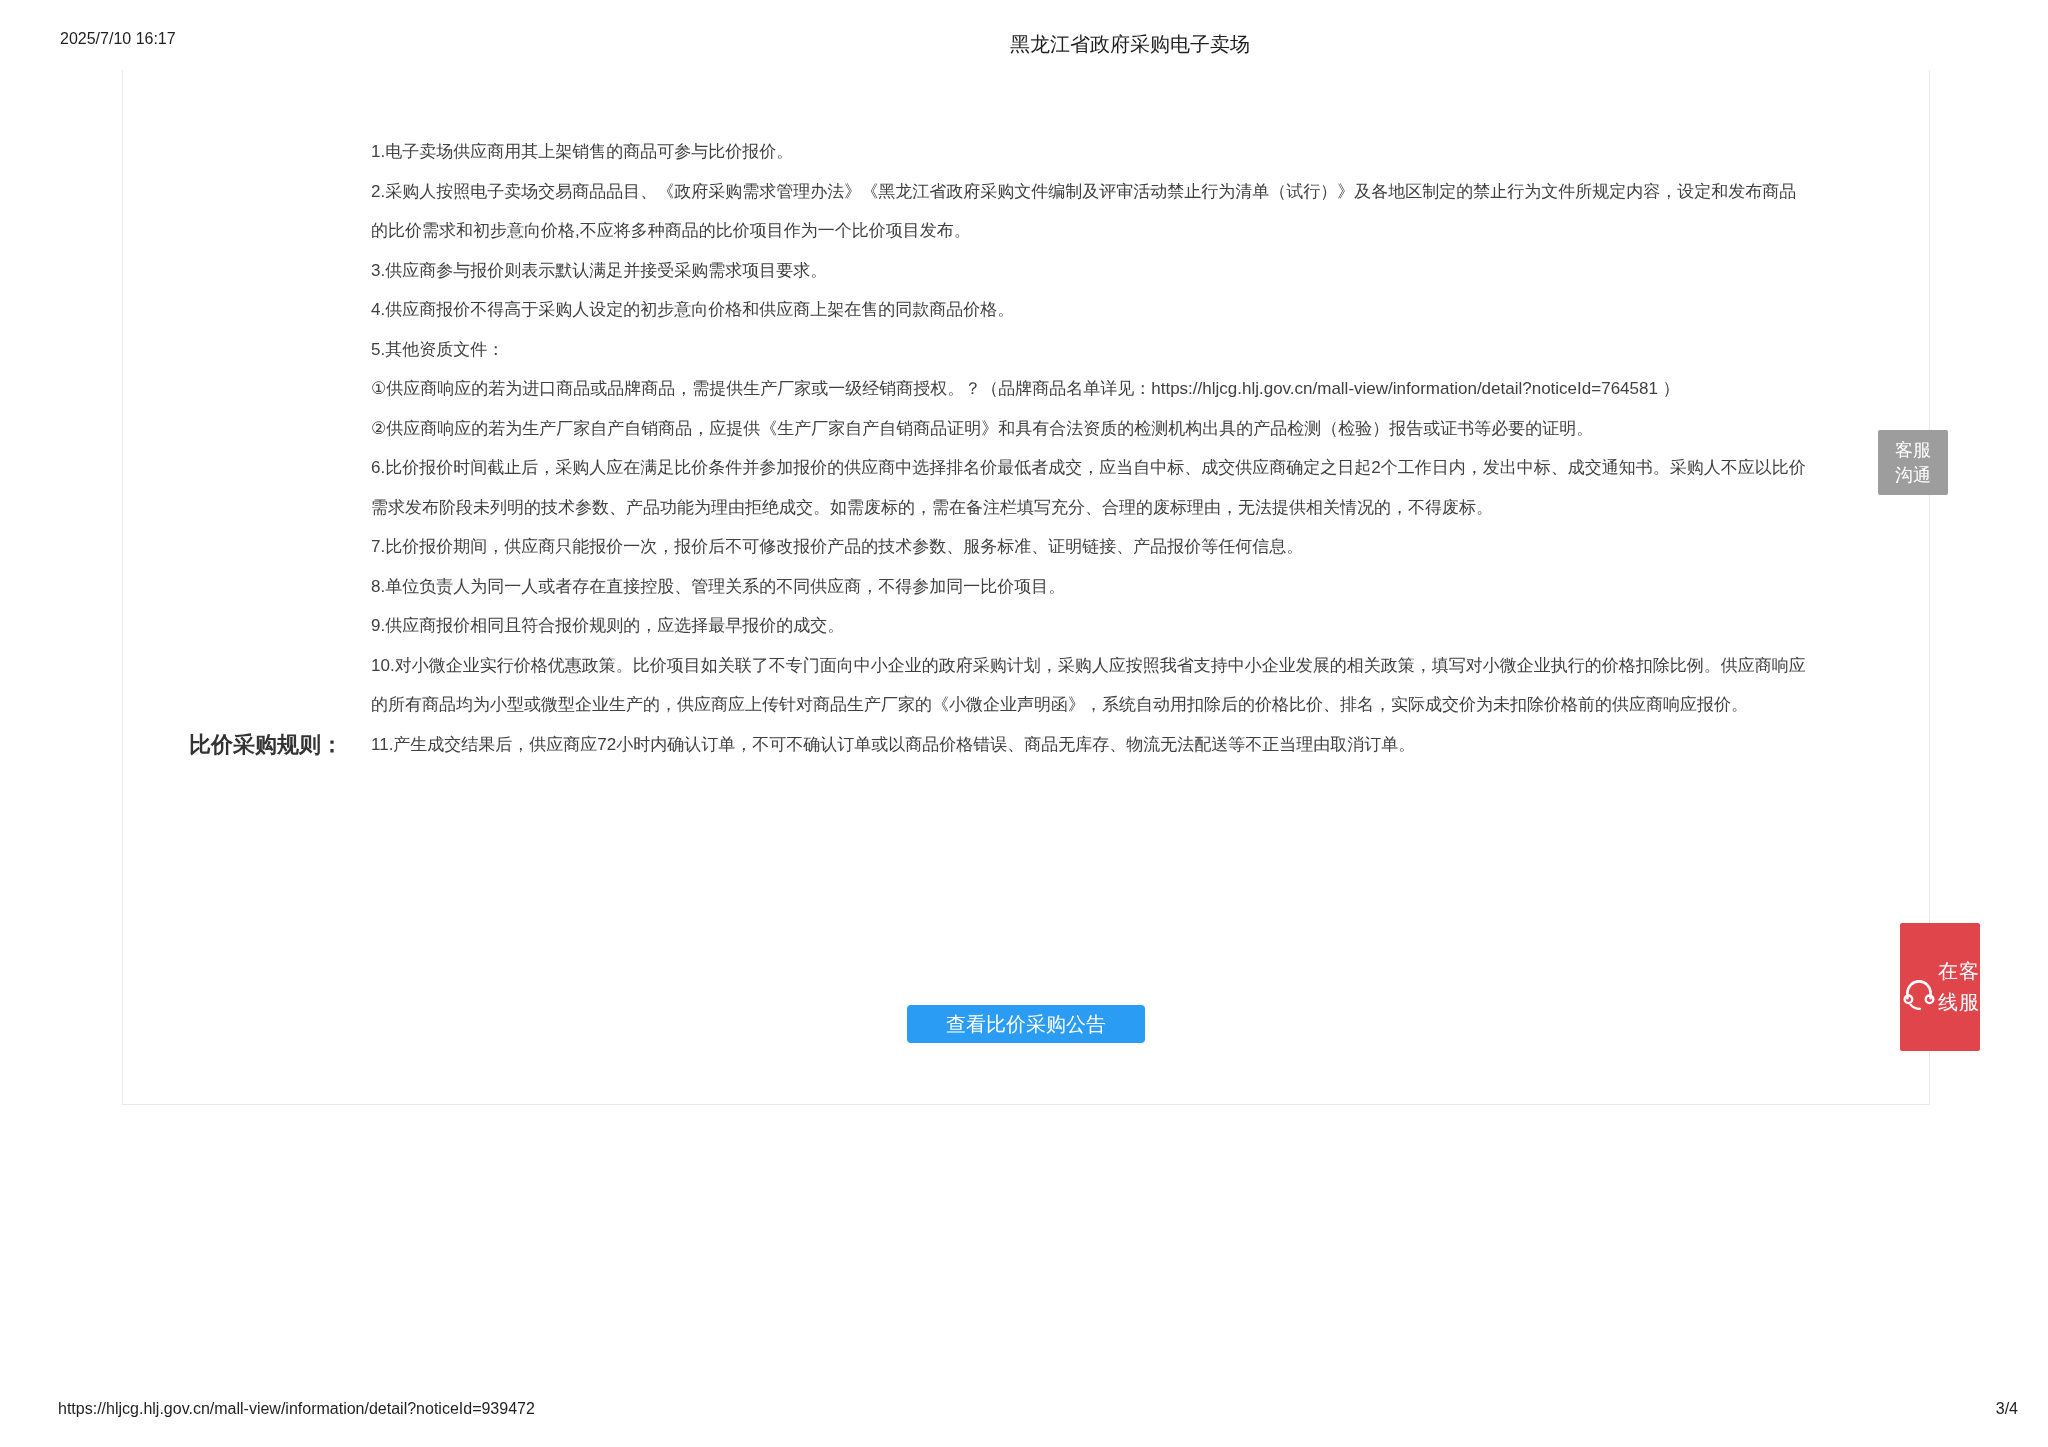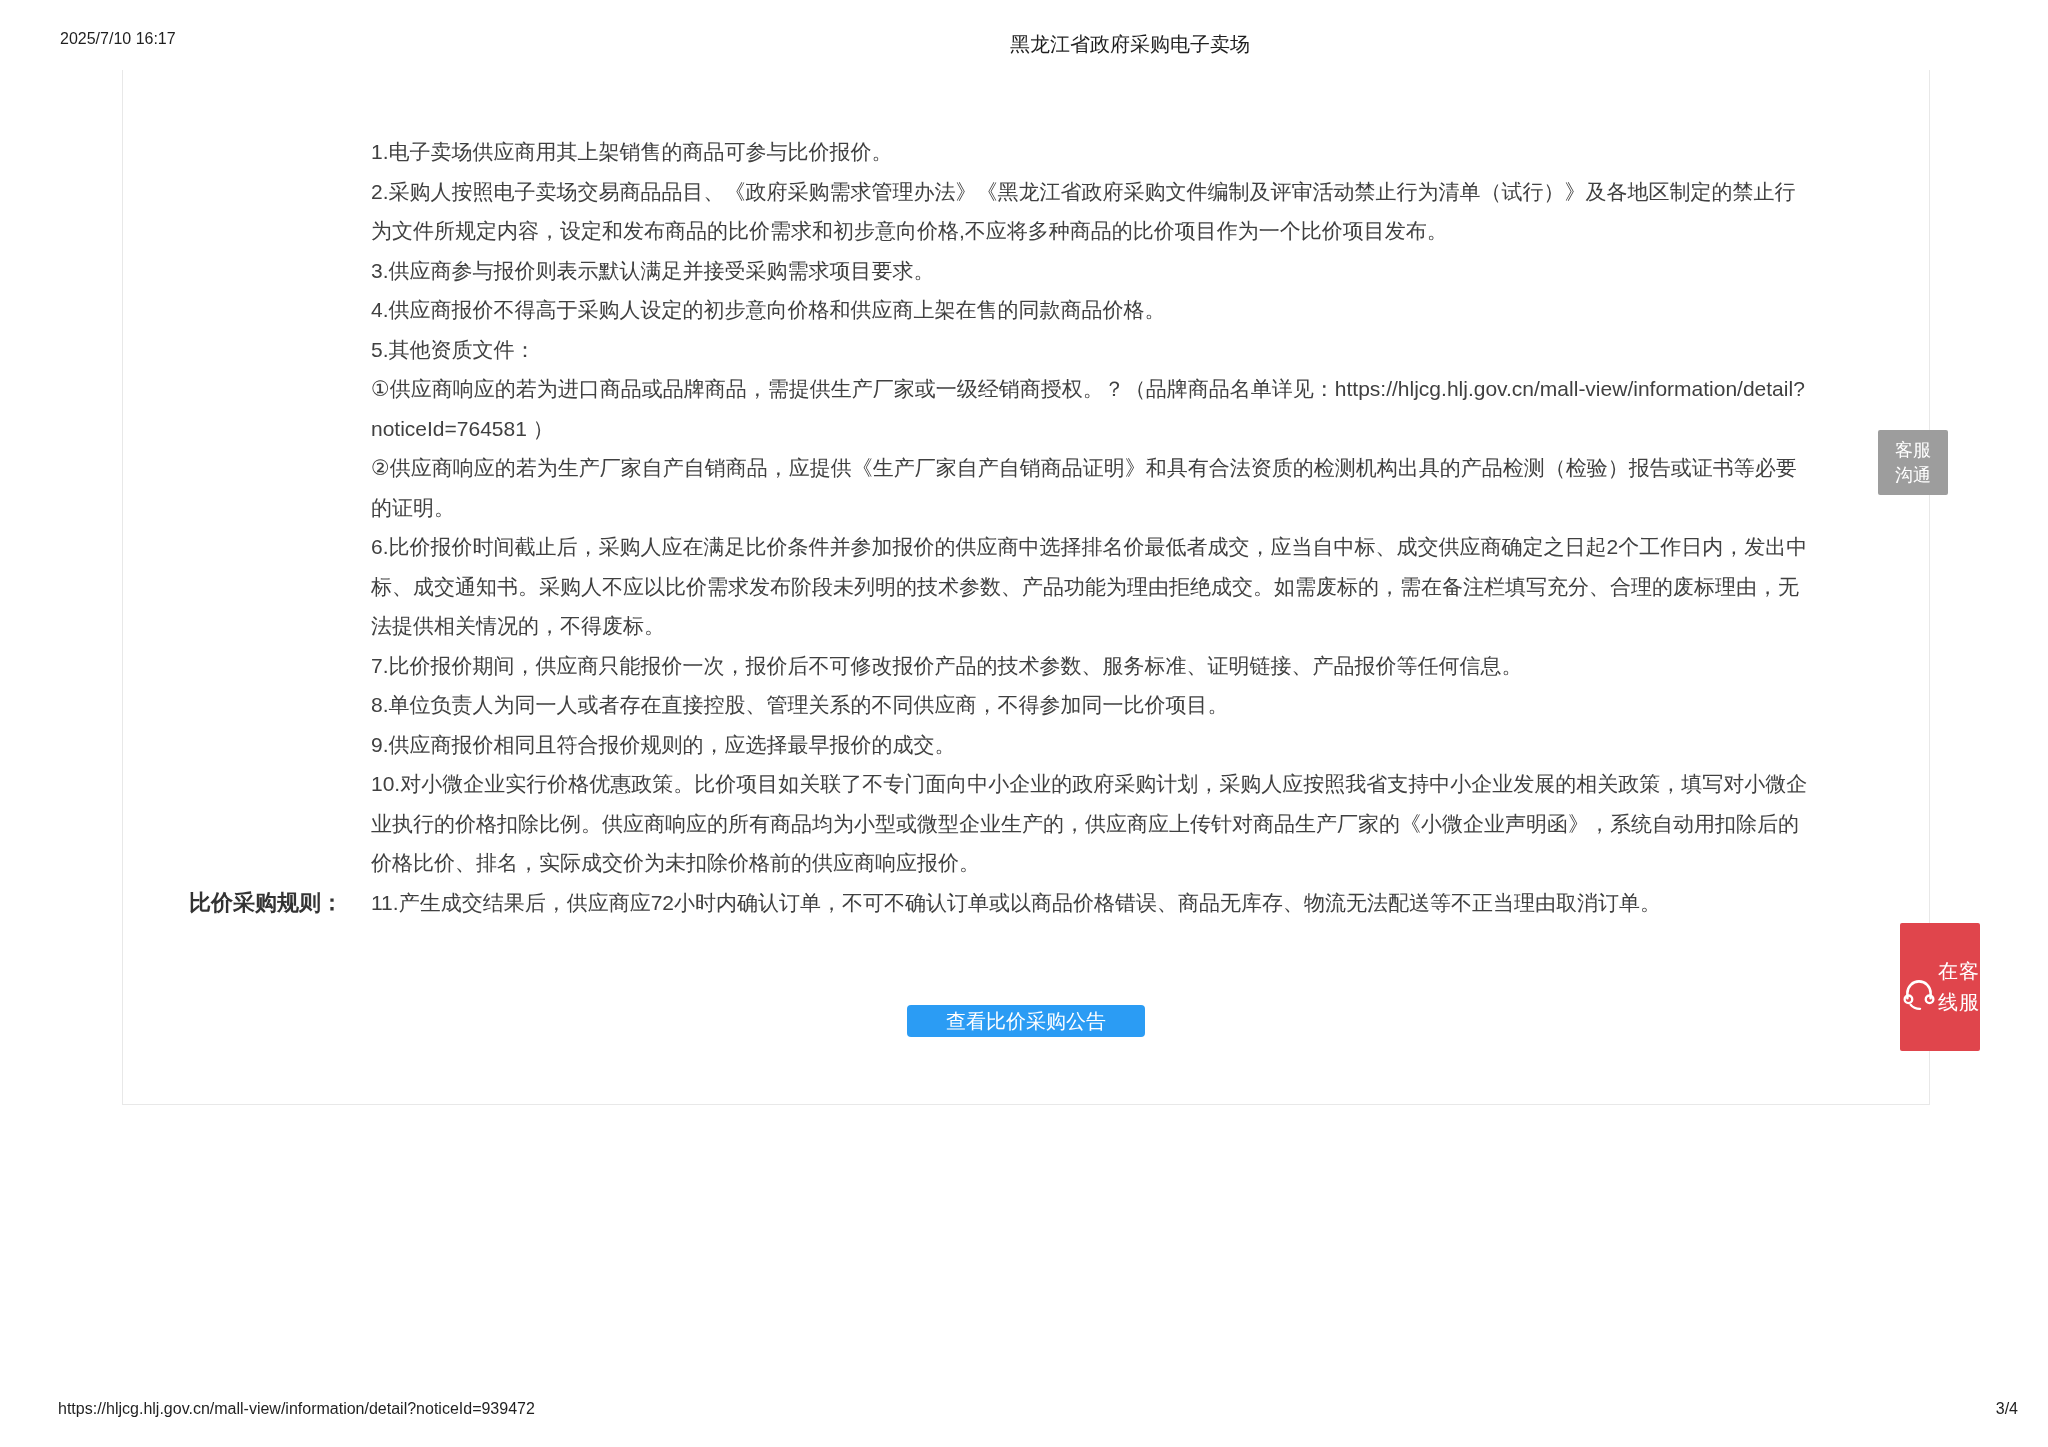--- a/index.html
+++ b/index.html
@@ -19,27 +19,27 @@
     position:absolute; left:122px; top:70px; width:1808px; height:1035px;
     background:#fff;
     border-left:1px solid #e8e8e8; border-right:1px solid #e8e8e8; border-bottom:1px solid #e8e8e8;
   }
   .rules-row { display:flex; padding:62px 0 0 66px;align-items:flex-end; }
   .rules-label {
     width:182px; flex:0 0 182px;
     font-size:22px; font-weight:bold; color:#333; line-height:39.5px; white-space:nowrap;
   }
   .rules-text {
-    width:1442px; font-size:21px; color:#404040; line-height:39.5px;
+    width:1442px; font-size:17px; color:#404040; line-height:39.5px;
     word-break:break-all; text-align:left;
   }
   .rules-text p { margin:0; }
   .view-btn {
     position:absolute; left:50%; transform:translateX(-50%); top:935px;
-    width:238px; height:32px; border:none; border-radius:4px;
+    width:238px; height:38px; border:none; border-radius:4px;
     background:#2b9cf4; color:#ffffff; font-size:20px;
     font-family:"Liberation Sans","DejaVu Sans",sans-serif; cursor:pointer;
     display:flex; align-items:center; justify-content:center;
   }
   
   .badge-gray {
     position:absolute; left:1878px; top:430px; width:70px; height:65px; z-index:6;
     background:#9d9d9d; color:#fff; font-size:18px; line-height:25px;
     display:flex; flex-direction:column; align-items:center; justify-content:center;
     border-radius:2px; cursor:pointer;

